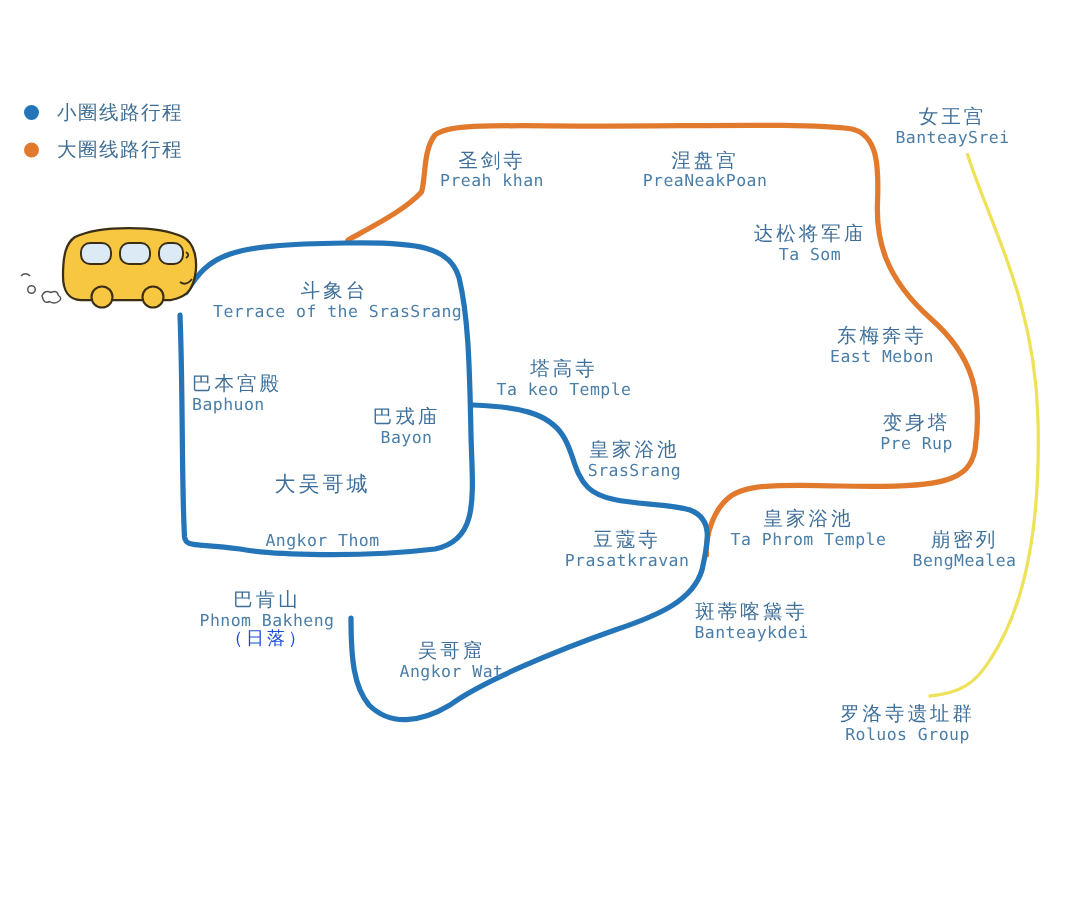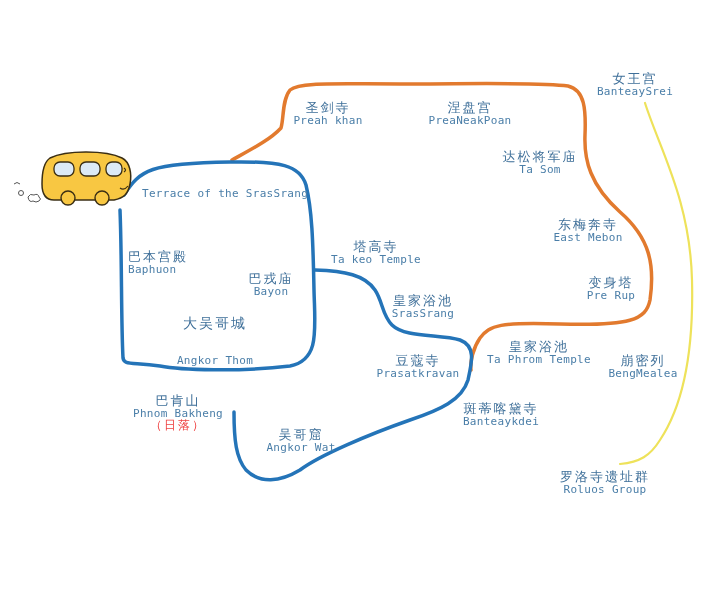--- a/index.html
+++ b/index.html
@@ -6,56 +6,65 @@
     body { width:720px; height:600px; position:relative; overflow:hidden;
            font-family:"DejaVu Sans", sans-serif; color:#3a6f9a; }
     svg.routes { position:absolute; left:0; top:0; width:720px; height:600px; }
     .legend { position:absolute; left:16px; top:62px; }
     .legend-item { display:flex; align-items:center; height:25px; }
     .legend-dot { width:10px; height:10px; border-radius:50%; margin-right:12px; }
     .legend-label { font-size:13px; color:#3f6e94; letter-spacing:1px; }
     .site { position:absolute; text-align:center; white-space:nowrap; line-height:1.05; }
     .site .zh { font-size:13px; color:#3e6f99; letter-spacing:2px; }
     .site .en { font-family:"DejaVu Sans Mono", monospace; font-size:11px; color:#4a7ea8; letter-spacing:0.3px; }
-    .site .note { font-size:12px; color:#ef4444; letter-spacing:2px; }
+    .site .note { font-size:12px; color:#1d4ed8; letter-spacing:2px; }
   </style>
 </head>
 <body>
 
 <svg class="routes" viewBox="0 0 720 600">
 
   <path d="M 645 103 C 660 150, 690 200, 692 280 C 694 360, 680 410, 660 440 C 650 456, 640 462, 620 464" fill="none" stroke="#eee25a" stroke-width="2.2" stroke-linecap="round"></path>
 
   <path d="M 232 160 C 250 150, 270 140, 281 128 C 284 118, 282 100, 290 90 C 300 82, 330 84, 400 84 C 470 84, 540 82, 568 86 C 585 90, 586 110, 585 135 C 584 160, 590 185, 620 212 C 650 238, 655 265, 650 300 C 646 320, 630 326, 560 324 C 500 322, 490 325, 480 338 C 473 348, 470 362, 471 370" fill="none" stroke="#e27a2e" stroke-width="3.5" stroke-linecap="round" stroke-linejoin="round"></path>
 
   <path d="M 124 195 C 140 170, 150 163, 230 162 C 280 161, 300 165, 306 185 C 312 210, 313 240, 314 290 C 315 330, 320 360, 290 366 C 240 372, 180 370, 160 366 C 130 362, 124 365, 123 358 C 121 320, 122 260, 120 210" fill="none" stroke="#2474b8" stroke-width="3.5" stroke-linecap="round" stroke-linejoin="round"></path>
 
   <path d="M 315 270 C 345 271, 365 275, 375 290 C 383 302, 382 315, 392 325 C 405 338, 440 334, 460 340 C 476 346, 472 362, 468 380 C 462 400, 440 410, 410 420 C 370 434, 320 455, 300 470 C 280 482, 260 484, 246 470 C 236 458, 234 440, 234 412" fill="none" stroke="#2474b8" stroke-width="3.5" stroke-linecap="round" stroke-linejoin="round"></path>
 </svg>
 
 <div class="legend">
+  <div class="legend-item">
+    <span class="legend-dot" style="background:#2474b8"></span>
+    <span class="legend-label">小圈线路行程</span>
+  </div>
+  <div class="legend-item">
+    <span class="legend-dot" style="background:#e27a2e"></span>
+    <span class="legend-label">大圈线路行程</span>
+  </div>
 </div>
 
 <svg style="position:absolute;left:6px;top:148px;width:130px;height:62px;" viewBox="0 0 130 62">
   <g fill="none" stroke="#555" stroke-width="1">
     <path d="M 8 36 q 3 -3 6 0"></path>
     <circle cx="15" cy="45" r="2.5"></circle>
     <path d="M 22 49 q 2 -4 6 -2 q 4 -2 5 2 q 3 2 0 4 q -3 2 -6 0 q -4 2 -5 -4 z"></path>
   </g>
   <path d="M 44 10 C 60 2, 100 2, 116 10 C 124 14, 126 26, 124 36 C 122 46, 118 50, 108 52 L 48 52 C 40 52, 36 46, 36 36 C 36 22, 38 14, 44 10 Z" fill="#f8c742" stroke="#3a2e14" stroke-width="1.5"></path>
   <rect x="48" y="14" width="20" height="14" rx="6" fill="#dceaf6" stroke="#3a2e14" stroke-width="1.3"></rect>
   <rect x="74" y="14" width="20" height="14" rx="6" fill="#dceaf6" stroke="#3a2e14" stroke-width="1.3"></rect>
   <rect x="100" y="14" width="16" height="14" rx="6" fill="#dceaf6" stroke="#3a2e14" stroke-width="1.3"></rect>
   <path d="M 118 20 q 3 2 0 4" fill="none" stroke="#3a2e14" stroke-width="1.2"></path>
   <path d="M 114 40 q 4 3 8 -2" fill="none" stroke="#3a2e14" stroke-width="1.2"></path>
   <circle cx="62" cy="50" r="7" fill="#f8c742" stroke="#3a2e14" stroke-width="1.4"></circle>
   <circle cx="96" cy="50" r="7" fill="#f8c742" stroke="#3a2e14" stroke-width="1.4"></circle>
 </svg>
 
 <div class="site" style="left:142px;top:188px;width:162px;">
+  <div class="zh">斗象台</div>
   <div class="en">Terrace of the SrasSrang</div>
 </div>
 
 <div class="site" style="left:128px;top:250px;text-align:left;">
   <div class="zh">巴本宫殿</div>
   <div class="en">Baphuon</div>
 </div>
 
 <div class="site" style="left:244px;top:272px;width:54px;">
   <div class="zh">巴戎庙</div>

